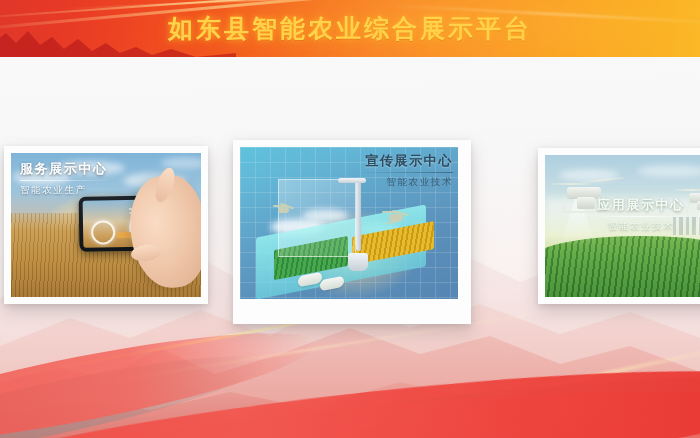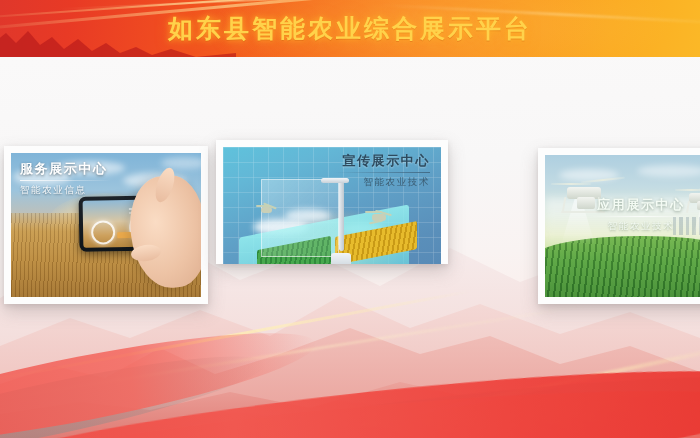--- a/index.html
+++ b/index.html
@@ -105,21 +105,21 @@
   .phone-screen{position:absolute;left:4px;top:4px;right:4px;bottom:4px;border-radius:3px;overflow:hidden;
     background:linear-gradient(180deg,#8fb9d6 0%,#d8c6a3 45%,#cda05c 75%,#b5863f 100%);}
   .hud-ring{position:absolute;border:2px solid rgba(255,255,255,.85);border-radius:50%;box-shadow:0 0 5px rgba(255,255,255,.6);}
   .hud-bar{position:absolute;height:1.5px;background:rgba(255,255,255,.8);border-radius:1px;}
   .hand{position:absolute;right:-4px;top:16%;width:74px;height:112px;
     background:radial-gradient(ellipse at 35% 40%,#fadcc4 0%,#edc3a5 55%,#dcab8c 100%);
     border-radius:46% 40% 42% 50%;transform:rotate(-6deg);box-shadow:-3px 0 9px rgba(0,0,0,.14);}
   .finger{position:absolute;background:linear-gradient(180deg,#fadcc4,#e9bda0);border-radius:50%;}
 
   
-  #card2{left:216px;top:140px;width:232px;height:124px;}
+  #card2{left:233px;top:140px;width:232px;height:184px;padding-left:6px;}
   #card2 .card-inner{left:7px;top:7px;width:218px;height:152px;}
   .iso-bg{position:absolute;inset:0;background:linear-gradient(160deg,#5fc2dc 0%,#63b7d6 18%,#5f9fc6 45%,#5a8fba 70%,#5686b3 100%);}
   .iso-grid{position:absolute;inset:0;opacity:.3;
     background-image:linear-gradient(rgba(255,255,255,.5) 1px,transparent 1px),
                      linear-gradient(90deg,rgba(255,255,255,.5) 1px,transparent 1px);
     background-size:15px 15px;}
   .iso-glow{position:absolute;left:22%;top:40%;width:130px;height:90px;border-radius:50%;
     background:radial-gradient(ellipse at center,rgba(255,238,200,.85) 0%,rgba(255,215,150,.35) 38%,rgba(255,200,130,0) 72%);}
   .iso-plate{position:absolute;left:16px;bottom:16px;width:170px;height:62px;
     background:linear-gradient(180deg,rgba(150,240,240,.85),rgba(110,215,225,.7));
@@ -242,21 +242,21 @@
       </div>
 
       <div class="hand"></div>
       <div class="finger" style="right:28px;top:14px;width:16px;height:36px;transform:rotate(18deg);"></div>
       <div class="finger" style="right:40px;top:92px;width:30px;height:16px;transform:rotate(-8deg);"></div>
     </div>
 
     <div class="overlay-text" style="left:16px;top:16px;text-align:left;">
       <div class="ot-title" style="color:#ffffff;text-shadow:0 1px 3px rgba(0,0,0,.45);">服务展示中心</div>
       <div class="divline" style="background:linear-gradient(90deg,rgba(255,255,255,.85),rgba(255,255,255,0));width:92px;"></div>
-      <div class="ot-sub" style="color:rgba(255,255,255,.92);text-shadow:0 1px 2px rgba(0,0,0,.4);">智能农业信息</div>
+      <div class="ot-sub" style="color:rgba(255,255,255,.92);text-shadow:0 1px 2px rgba(0,0,0,.4);">智能农业生产</div>
     </div>
   </div>
 
   <div class="card" id="card2">
     <div class="card-inner">
       <div class="iso-bg"></div>
       <div class="iso-grid"></div>
       <div class="iso-glow"></div>
       <div class="cloud" style="left:30px;top:72px;width:56px;height:16px;background:rgba(255,255,255,.8);"></div>
       <div class="cloud" style="left:62px;top:62px;width:46px;height:13px;background:rgba(255,255,255,.7);"></div>

